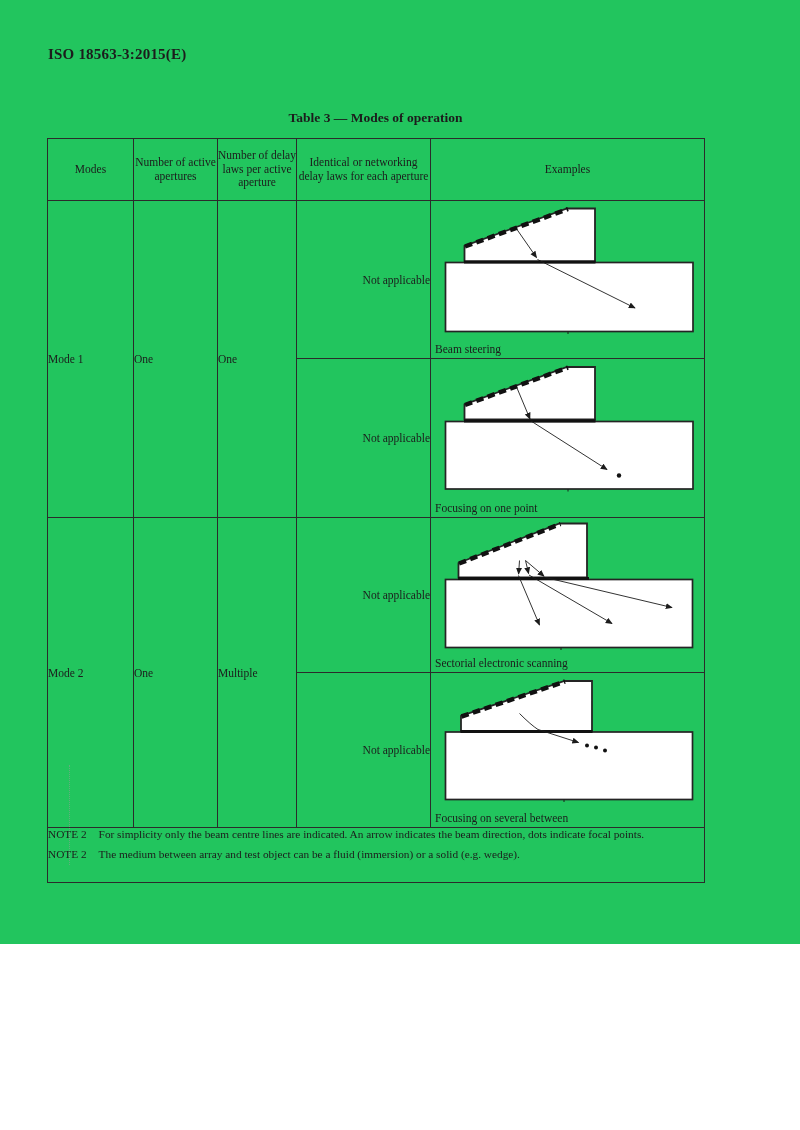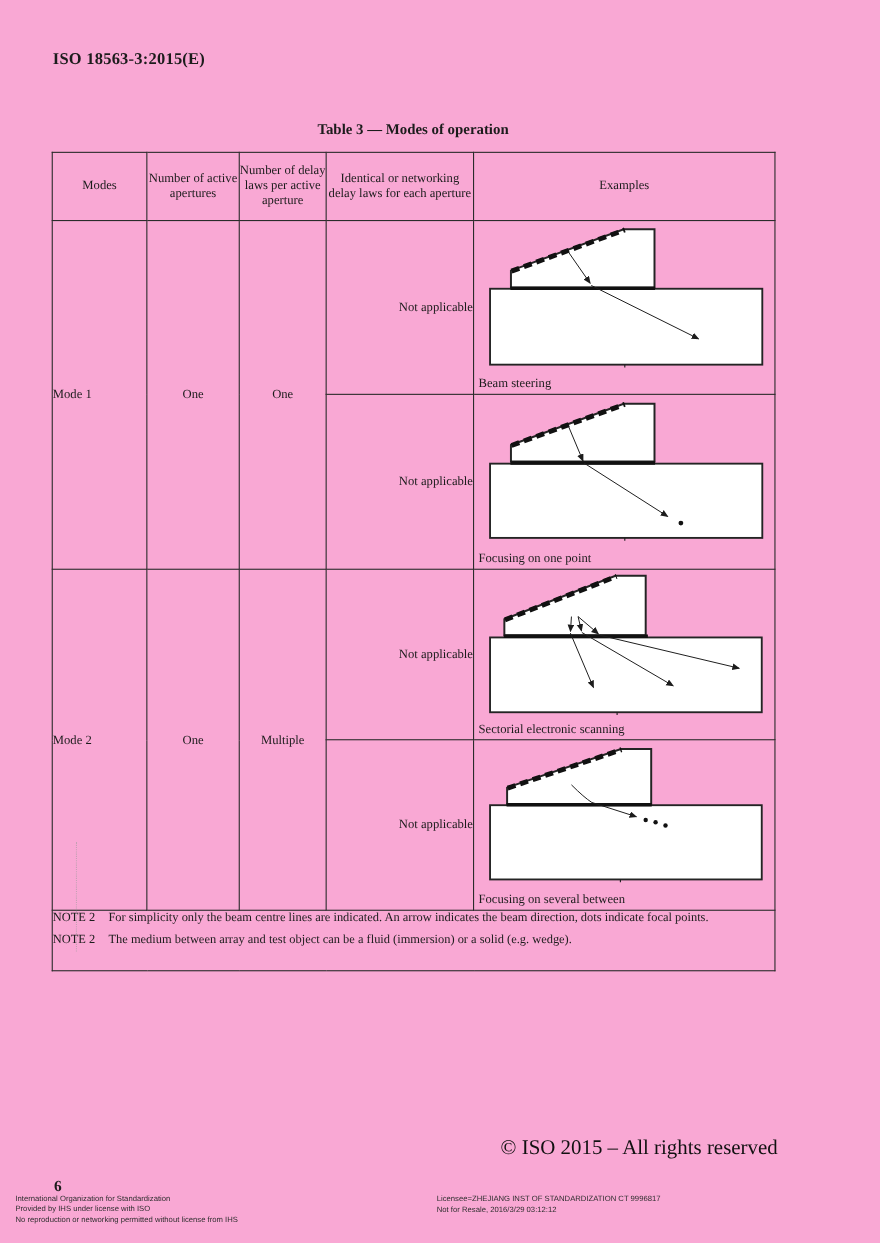--- a/index.html
+++ b/index.html
@@ -1,37 +1,37 @@
 <!DOCTYPE html>
 <html><head>
 <meta charset="utf-8">
 <style>
   html,body{margin:0;padding:0;background:#ffffff;}
   .page{
-    position:relative;width:800px;height:1130px;background:#f9a8d4;
+    position:relative;width:800px;height:944px;background:#22c55e;
     font-family:"Liberation Serif", serif;color:#1c1c1c;overflow:hidden;
   }
   .doc-header{position:absolute;left:48px;top:46px;font-size:15px;font-weight:bold;letter-spacing:.2px;}
   .table-title{position:absolute;left:47px;top:110px;width:657px;text-align:center;font-size:13.5px;font-weight:bold;}
   table.modes-table{
     position:absolute;left:47px;top:138px;width:657px;
     border-collapse:collapse;table-layout:fixed;
   }
   table.modes-table td,table.modes-table th{
     border:1px solid #2b2b2b;font-size:11.5px;font-weight:normal;
     padding:0;overflow:hidden;
   }
   table.modes-table{border:1.5px solid #2b2b2b;}
   th.col-h{font-weight:bold;text-align:center;vertical-align:middle;line-height:13.5px;padding:2px 3px;}
   tr.row-header{height:62px;}
   tr.row-1{height:158px;} tr.row-2{height:159px;}
   tr.row-3{height:155px;} tr.row-4{height:155px;}
   tr.row-notes{height:55px;}
   td.mode-cell{font-weight:bold;text-align:left;vertical-align:middle;padding-left:5px;}
-  td.center-cell{text-align:center;vertical-align:middle;}
+  td.center-cell{vertical-align:middle;}
   td.na-cell{text-align:right;vertical-align:middle;padding-left:6px;}
   td.example-cell{position:relative;padding:0;vertical-align:top;}
   .diagram{position:absolute;left:0;top:0;}
   .caption{position:absolute;left:4px;bottom:3px;font-size:11.5px;white-space:nowrap;font-family:Liberation Serif, serif;}
   td.notes-cell{vertical-align:top;padding:3px 6px 4px 6px;}
   .note-line{margin:0 0 6px 0;font-size:11.3px;line-height:13.5px;}
   .note-label{margin-right:12px;white-space:nowrap;}
   .scan-artifact{
     position:absolute;left:69px;top:765px;height:100px;width:0;
     border-left:1px dotted #9a9a9a;opacity:.55;z-index:3;

